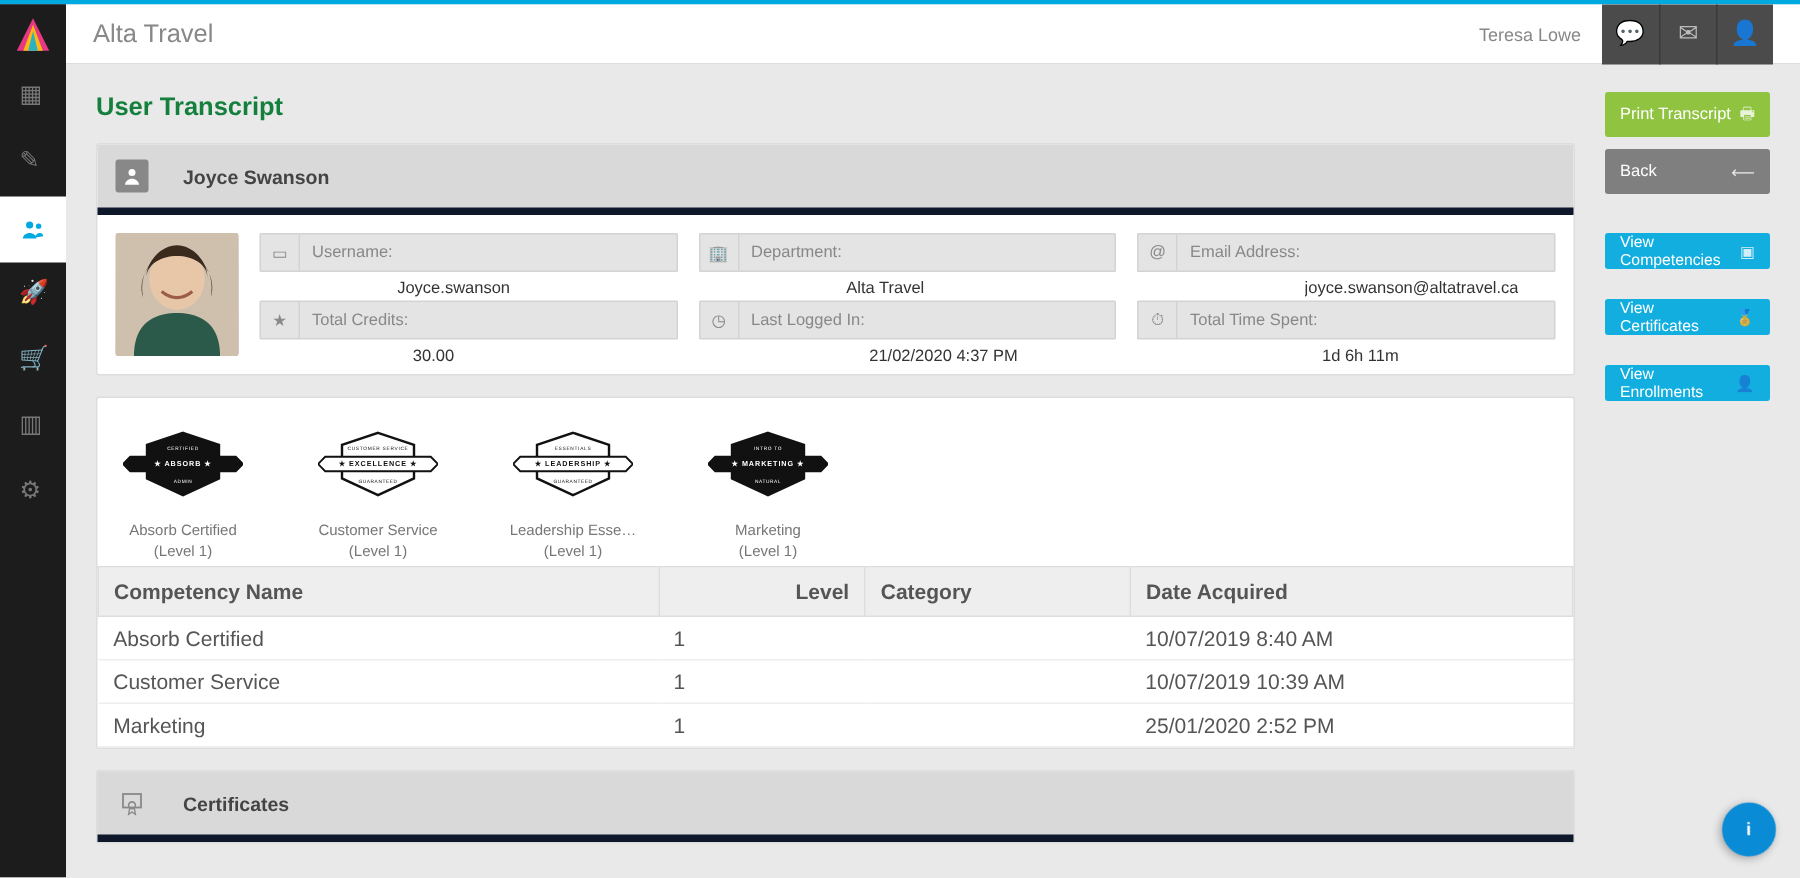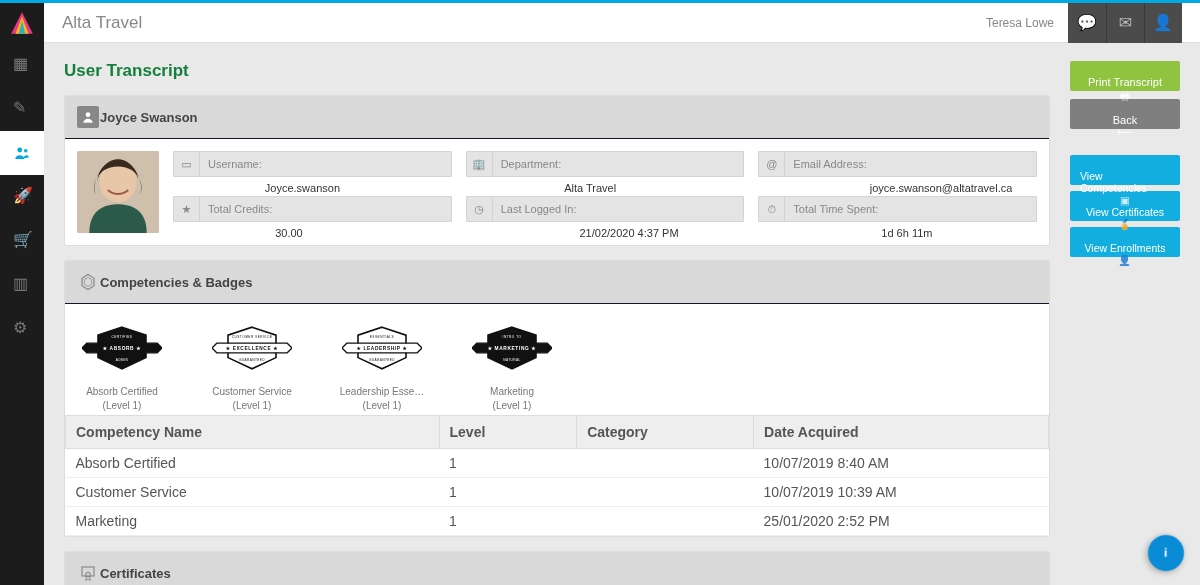--- a/index.html
+++ b/index.html
@@ -63,22 +63,22 @@
     display:flex; gap:20px;
     align-items:flex-start;
   }
   .left-col { flex:1; min-width:0;}
   .right-col { width:110px; flex-shrink:0;}
   .page-title { font-size:17px; color:#15803d; font-weight:600; margin-bottom:14px;}
   .panel {
     background:#fff; border:1px solid #ddd; border-radius:2px; margin-bottom:14px;
   }
   .panel-hdr {
-    background:#d9d9d9; padding:10px 12px; display:flex; align-items:center; gap:1px;
-    border-bottom:1px solid #0f172a;
+    background:#d9d9d9; padding:10px 12px; display:flex; align-items:center; gap:23px;
+    border-bottom:5px solid #0f172a;
   }
   .panel-hdr .ico {
     width:22px; height:22px; background:#888; border-radius:2px;
     display:flex; align-items:center; justify-content:center; color:#fff;
   }
   .panel-hdr .ico.outline { background:transparent; color:#888; border:none;}
   .panel-title { font-size:13px; font-weight:700; color:#444;}
   
   .userinfo { display:flex; gap:14px; padding:12px;}
   .avatar {
@@ -102,27 +102,27 @@
   .badge-card { width:90px; text-align:center; font-size:10px; color:#777;}
   .badge-img { width:80px; height:52px; margin:0 auto 10px; }
   .badge-name { margin-bottom:3px; overflow:hidden; white-space:nowrap; text-overflow:ellipsis;}
   
   table.tbl { width:100%; border-collapse:collapse; font-size:14px;}
   .tbl th { text-align:left; background:#eee; padding:8px 10px; font-weight:600; color:#555; border:1px solid #ddd;}
   .tbl td { padding:6px 10px; border-bottom:1px solid #eee; color:#555;}
   
   .btn {
     display:flex; align-items:center; justify-content:space-between;
-    height:30px; padding:15px 10px; border-radius:2px; color:#fff;
-    font-size:11px; cursor:pointer; margin-bottom:8px;flex-direction:column;
+    height:30px; padding:5px 10px; border-radius:2px; color:#fff;
+    font-size:11px; cursor:pointer; margin-bottom:8px;
   }
   .btn .bicon { opacity:.8;}
   .btn.print { background:#8fc340;}
   .btn.back { background:#7f7f7f;text-align:right;}
-  .btn.blue { background:#13aee0; height:24px; font-size:10.5px; margin-bottom:6px;}
+  .btn.blue { background:#13aee0; height:24px; font-size:10.5px; margin-bottom:20px;}
   .btn-gap { height:18px;}
   
   .help-fab {
     position:absolute; right:16px; bottom:14px; width:36px; height:36px;
     border-radius:50%; background:#0a8bd6; color:#fff;
     display:flex; align-items:center; justify-content:center;
     box-shadow:0 2px 6px rgba(0,0,0,.3); cursor:pointer; transform:rotate(45deg);
   }
   .help-fab span { transform:rotate(-45deg); font-weight:700;}
 </style>
@@ -250,29 +250,20 @@
                   <span>⏱</span>
                 </div>
               <span class="flabel">Total Time Spent:</span>
               <span class="fval">1d 6h 11m</span>
             </div>
           </div>
         </div>
       </section>
 
       <section class="panel">
-        <div class="panel-hdr">
-          <div class="ico outline">
-            <svg viewBox="0 0 24 24" width="18" height="18">
-                <polygon points="12,2 20,7 20,17 12,22 4,17 4,7" fill="none" stroke="#888" stroke-width="1.6"></polygon>
-                <polygon points="12,6 17,9 17,15 12,18 7,15 7,9" fill="none" stroke="#888" stroke-width="1"></polygon>
-              </svg>
-          </div>
-          <div class="panel-title">Competencies &amp; Badges</div>
-        </div>
         <div id="badge-row" class="badges">
             <div class="badge-card"><svg viewBox="0 0 100 64" class="badge-img">
     <polygon points="50,6 80,16 80,44 50,58 20,44 20,16" fill="#111" stroke="#111" stroke-width="2"></polygon>
     <text x="50" y="20" text-anchor="middle" font-size="4" fill="#fff" letter-spacing="0.6">CERTIFIED</text>
     <polygon points="6,26 94,26 100,32 94,38 6,38 0,32" fill="#111" stroke="#111" stroke-width="1.6"></polygon>
     <text x="50" y="34" text-anchor="middle" font-size="6" font-weight="700" fill="#fff" letter-spacing="0.8">★ ABSORB ★</text>
     <text x="50" y="48" text-anchor="middle" font-size="4" fill="#fff" letter-spacing="0.5">ADMIN</text>
   </svg><div class="badge-name">Absorb Certified</div><div>(Level 1)</div></div>
             <div class="badge-card"><svg viewBox="0 0 100 64" class="badge-img">
     <polygon points="50,6 80,16 80,44 50,58 20,44 20,16" fill="#fff" stroke="#111" stroke-width="2"></polygon>
@@ -293,21 +284,21 @@
     <text x="50" y="20" text-anchor="middle" font-size="4" fill="#fff" letter-spacing="0.6">INTRO TO</text>
     <polygon points="6,26 94,26 100,32 94,38 6,38 0,32" fill="#111" stroke="#111" stroke-width="1.6"></polygon>
     <text x="50" y="34" text-anchor="middle" font-size="6" font-weight="700" fill="#fff" letter-spacing="0.8">★ MARKETING ★</text>
     <text x="50" y="48" text-anchor="middle" font-size="4" fill="#fff" letter-spacing="0.5">NATURAL</text>
   </svg><div class="badge-name">Marketing</div><div>(Level 1)</div></div>
           </div>
         <table class="tbl">
           <thead>
               <tr id="thead-row">
                 <th style="width: 38%;">Competency Name</th>
-                <th style="width: 14%;">Level</th>
+                <th style="width: 14%; text-align: right;">Level</th>
                 <th style="width: 18%;">Category</th>
                 <th style="width: 30%;">Date Acquired</th>
               </tr>
             </thead>
           <tbody id="tb-body">
               <tr>
                 <td>Absorb Certified</td>
                 <td>1</td>
                 <td></td>
                 <td>10/07/2019 8:40 AM</td>

